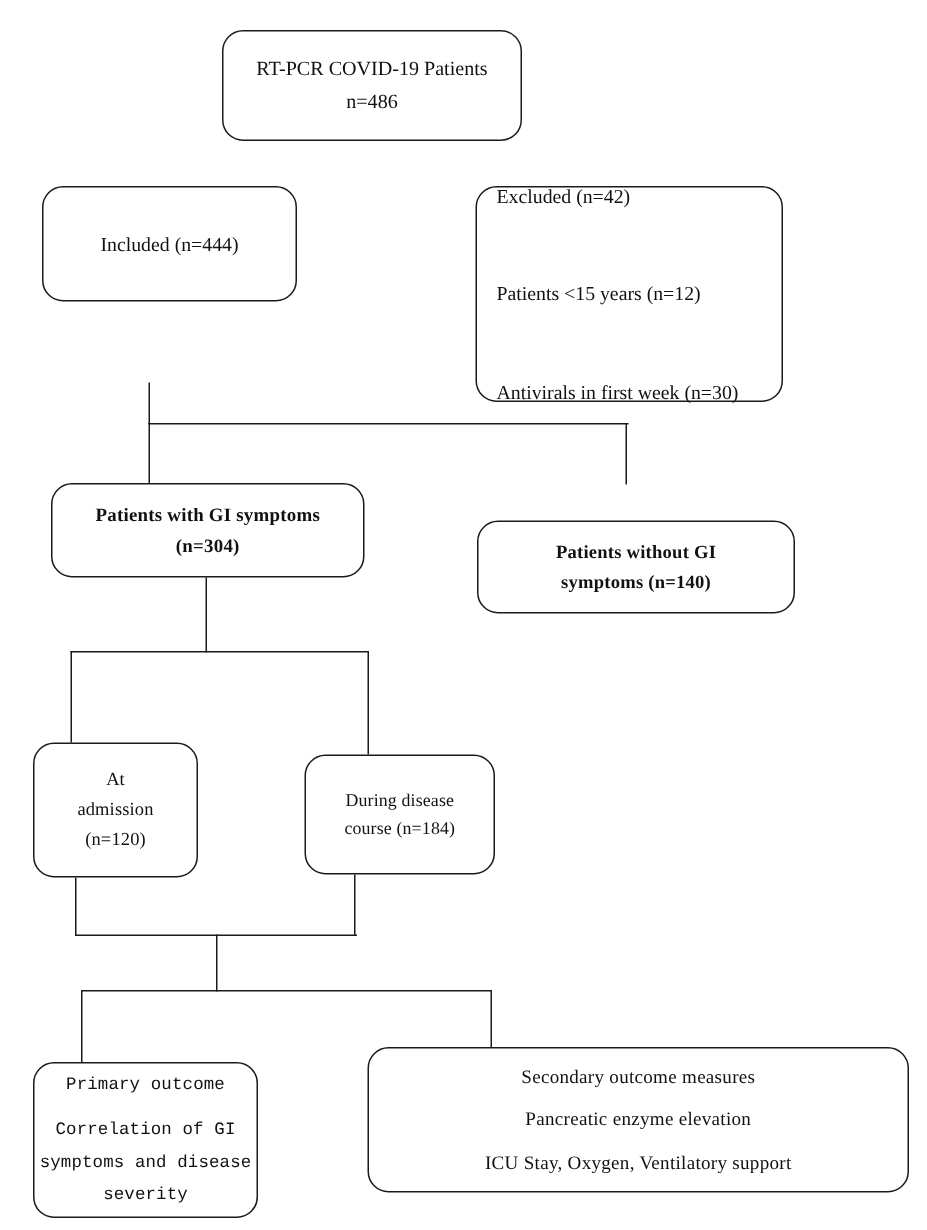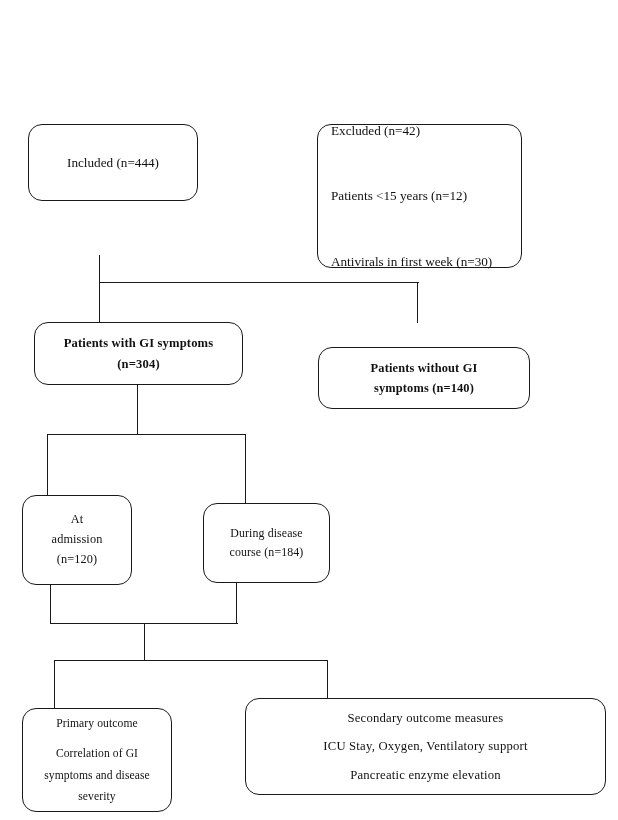--- a/index.html
+++ b/index.html
@@ -77,20 +77,24 @@
 
   <div class="line vline" style="left:50px; top:585px; height:39px;"></div>
   <div class="line vline" style="left:236px; top:583px; height:41px;"></div>
   <div class="line hline" style="left:50px; top:623px; width:188px;"></div>
   <div class="line vline" style="left:144px; top:623px; height:38px;"></div>
 
   <div class="line hline" style="left:54px; top:660px; width:274px;"></div>
   <div class="line vline" style="left:54px; top:660px; height:48px;"></div>
   <div class="line vline" style="left:327px; top:660px; height:38px;"></div>
 
+  <div class="node t-top" style="left:148px; top:20px; width:200px; height:74px;">
+    <span class="ln">RT-PCR COVID-19 Patients</span>
+    <span class="ln">n=486</span>
+  </div>
 
   <div class="node t-included" style="left:28px; top:124px; width:170px; height:77px;">
     <span class="ln">Included (n=444)</span>
   </div>
 
   <div class="node align-left t-excluded" style="left:317px; top:124px; width:205px; height:144px;">
     <span class="ln">Excluded (n=42)</span>
     <span class="ln">Patients &lt;15 years (n=12)</span>
     <span class="ln">Antivirals in first week (n=30)</span>
   </div>
@@ -109,26 +113,26 @@
     <span class="ln">At</span>
     <span class="ln">admission</span>
     <span class="ln">(n=120)</span>
   </div>
 
   <div class="node t-small2" style="left:203px; top:503px; width:127px; height:80px;">
     <span class="ln">During disease</span>
     <span class="ln">course (n=184)</span>
   </div>
 
-  <div class="node t-out" style="left:22px; top:708px; width:150px; height:104px;">
+  <div class="node t-out" style="left:22px; top:708px; width:150px; height:104px;font-family:Liberation Mono, monospace;">
     <span class="ln">Primary outcome</span>
     <span class="ln" style="margin-top:9px;">Correlation of GI</span>
     <span class="ln">symptoms and disease</span>
     <span class="ln">severity</span>
   </div>
 
   <div class="node t-out2" style="left:245px; top:698px; width:361px; height:97px;">
     <span class="ln">Secondary outcome measures</span>
+    <span class="ln">Pancreatic enzyme elevation</span>
     <span class="ln">ICU Stay, Oxygen, Ventilatory support</span>
-    <span class="ln">Pancreatic enzyme elevation</span>
   </div>
 
 </div>
 
 </body></html>

